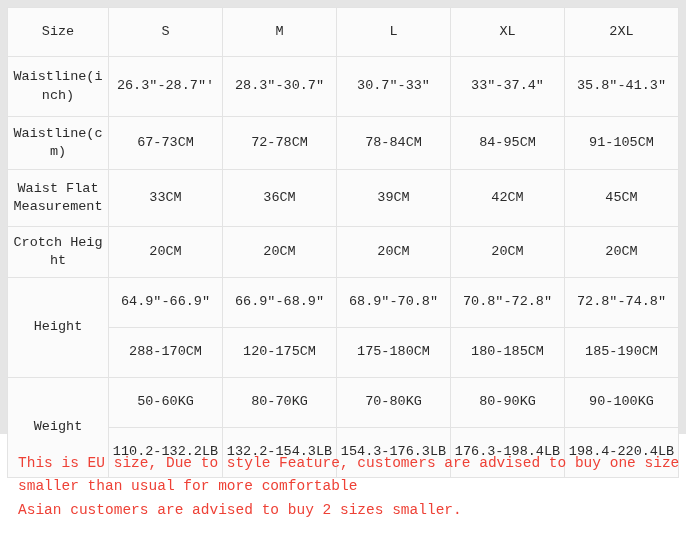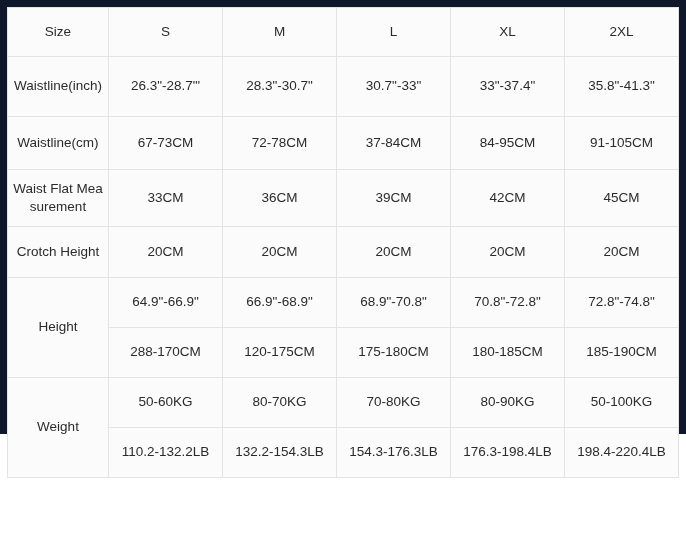--- a/index.html
+++ b/index.html
@@ -10,22 +10,23 @@
   body {
     width: 686px;
     height: 534px;
     font-family: "Liberation Sans", sans-serif;
     overflow: hidden;
   }
   #page {
     position: relative;
     width: 686px;
     height: 434px;
-    background: #0f172a;
+    background: #e5e5e5;
     box-sizing: border-box;
+    font-family: Liberation Mono, monospace;
   }
   .size-table {
     position: absolute;
     left: 7px;
     top: 7px;
     width: 672px;
     border-collapse: collapse;
     table-layout: fixed;
     background: #fbfbfb;
   }
@@ -102,21 +103,21 @@
         <td>28.3"-30.7"</td>
         <td>30.7"-33"</td>
         <td>33"-37.4"</td>
         <td>35.8"-41.3"</td>
       </tr>
 
       <tr class="cm-row">
         <td class="label-cell">Waistline(cm)</td>
         <td>67-73CM</td>
         <td>72-78CM</td>
-        <td>37-84CM</td>
+        <td>78-84CM</td>
         <td>84-95CM</td>
         <td>91-105CM</td>
       </tr>
 
       <tr class="flat-row">
         <td class="label-cell">Waist Flat Measurement</td>
         <td>33CM</td>
         <td>36CM</td>
         <td>39CM</td>
         <td>42CM</td>
@@ -147,26 +148,31 @@
         <td>180-185CM</td>
         <td>185-190CM</td>
       </tr>
 
       <tr class="split-row">
         <td class="label-cell merged-label" rowspan="2">Weight</td>
         <td>50-60KG</td>
         <td>80-70KG</td>
         <td>70-80KG</td>
         <td>80-90KG</td>
-        <td>50-100KG</td>
+        <td>90-100KG</td>
       </tr>
       <tr class="split-row">
         <td>110.2-132.2LB</td>
         <td>132.2-154.3LB</td>
         <td>154.3-176.3LB</td>
         <td>176.3-198.4LB</td>
         <td>198.4-220.4LB</td>
       </tr>
     </tbody>
   </table>
 
+  <div class="footnote">
+    <span class="fline">This is EU size, Due to style Feature, customers are advised to buy one size</span>
+    <span class="fline">smaller than usual for more comfortable</span>
+    <span class="fline">Asian customers are advised to buy 2 sizes smaller.</span>
+  </div>
 
 </div>
 
 </body></html>

